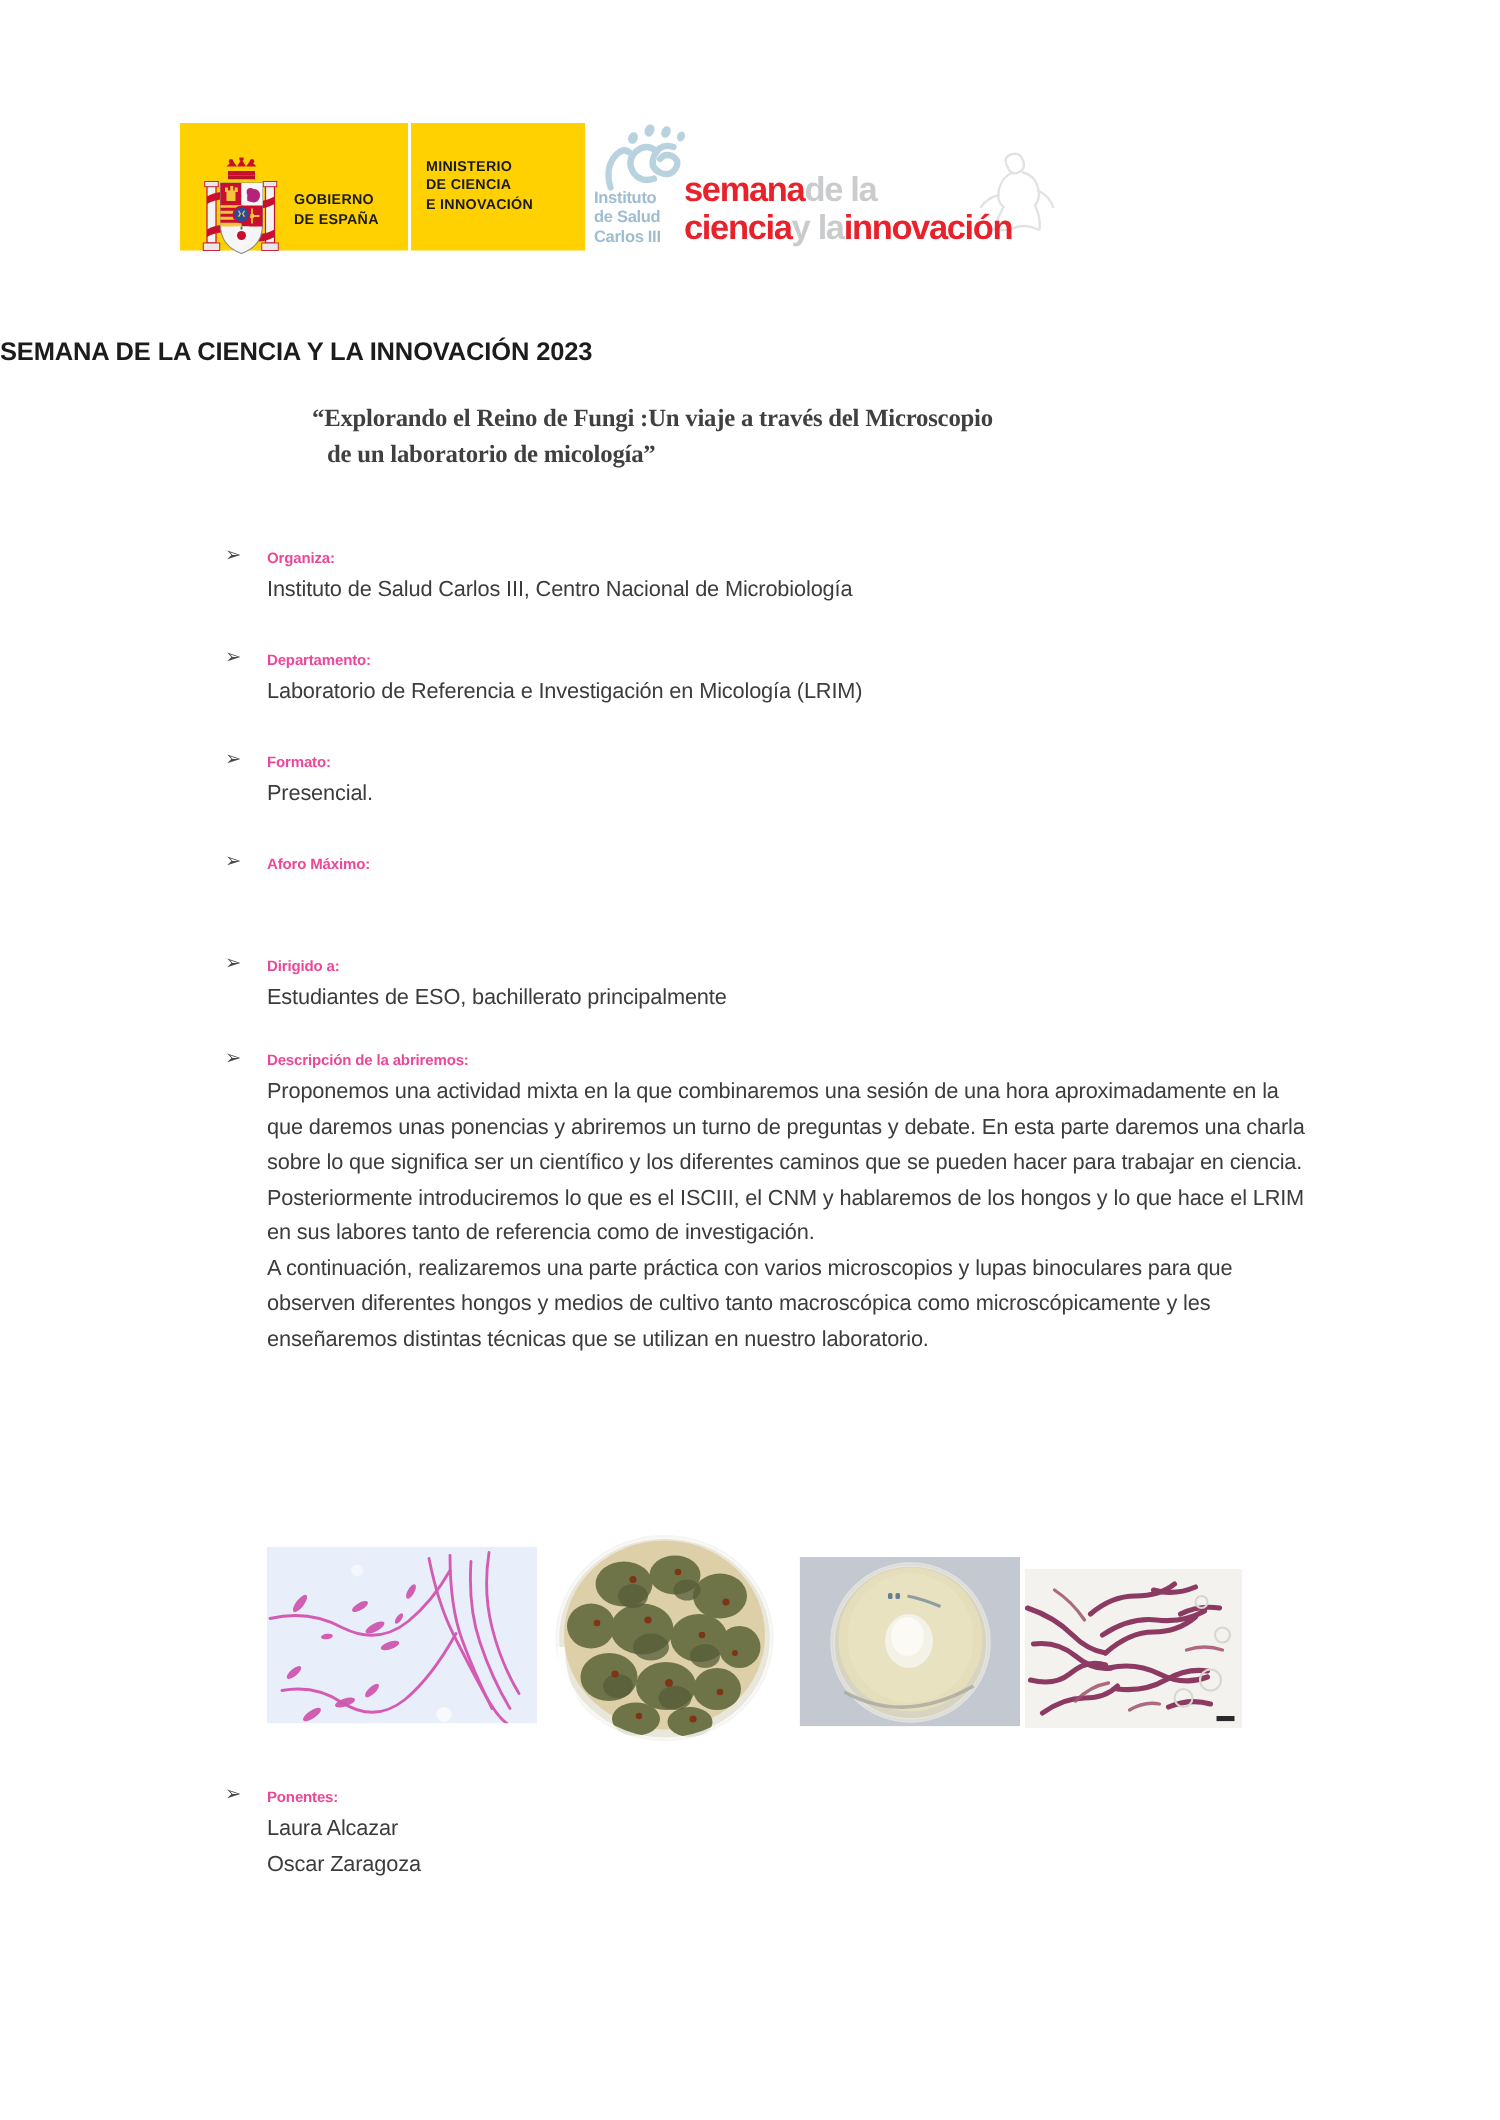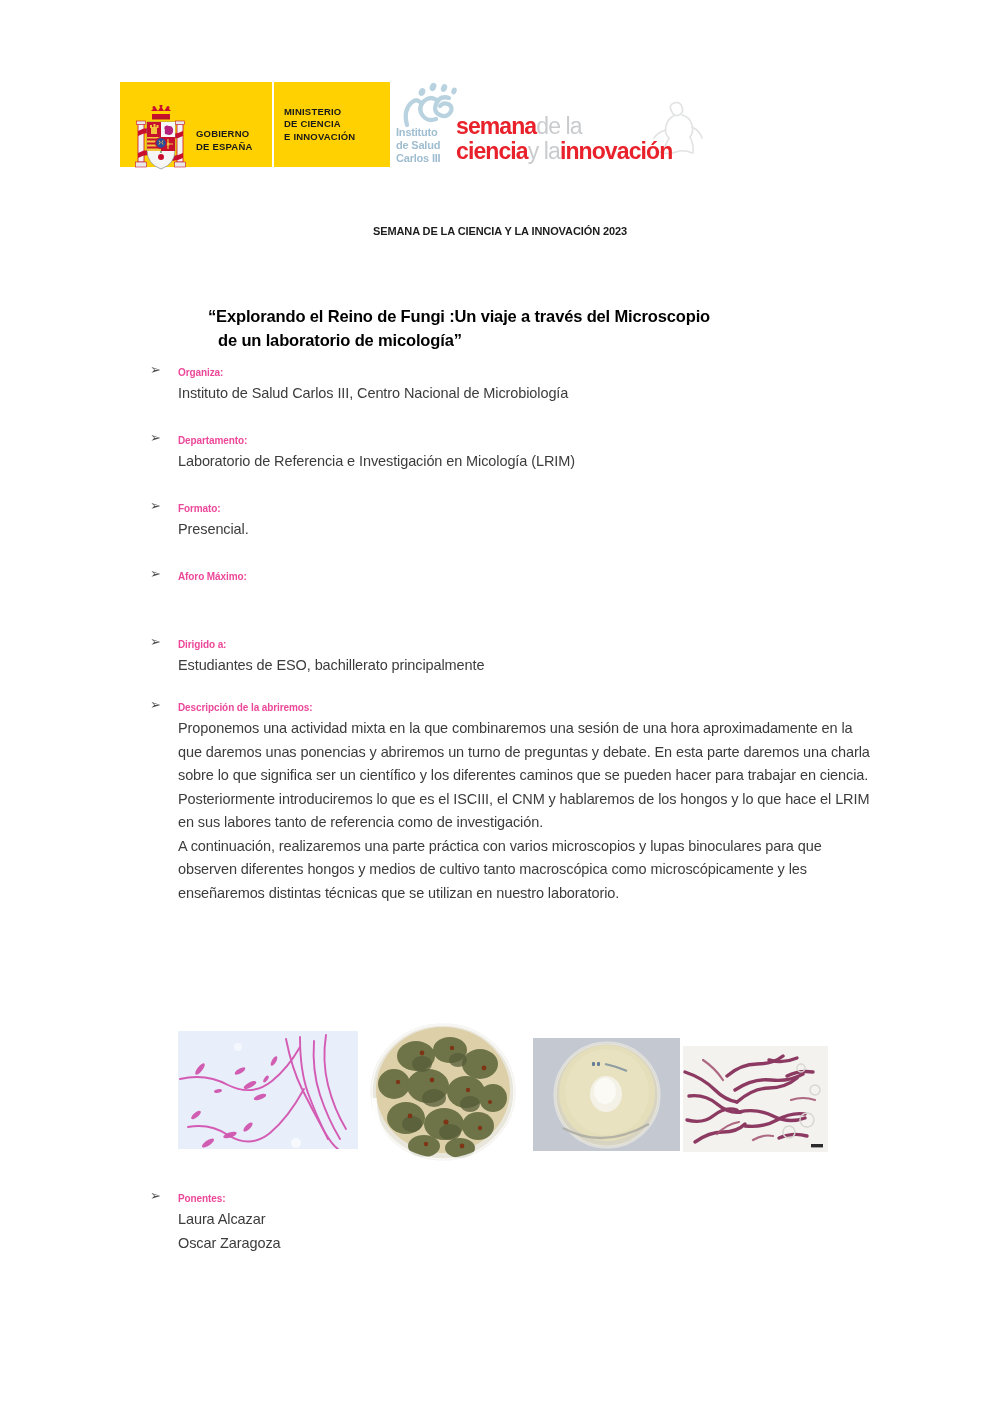--- a/index.html
+++ b/index.html
@@ -120,55 +120,54 @@
     left: 0;
     top: 6px;
     font-family: "Liberation Sans", sans-serif;
     font-weight: 700;
     font-size: 23px;
     line-height: 25px;
     letter-spacing: -0.9px;
     white-space: nowrap;
   }
   .w-red { color: #E8212B; margin-top: 26px; }
-  .w-gray { color: #C9CBCD; font-weight: 400; }
+  .w-gray { color: #C9CBCD; font-weight: 700; }
   .semana-figure {
     position: absolute;
     right: 26px;
     top: -8px;
     width: 62px;
     height: 60px;
     opacity: 0.55;
   }
 
   
   .title-main {
     position: absolute;
     left: 0;
     top: 225px;
     width: 1000px;
-    text-align: center;
-    font-size: 11px;
+    text-align: left;
+    font-size: 17px;
     font-weight: 700;
     color: #1c1c1c;
     letter-spacing: -0.1px;
     font-family: "Liberation Sans", sans-serif;
   }
   .title-sub {
     position: absolute;
     left: 208px;
     top: 267px;
     width: 660px;
     font-size: 16.5px;
     font-weight: 700;
-    color: #000000;
+    color: #404040;
     line-height: 24px;
     letter-spacing: -0.15px;
-    font-family: Liberation Sans, sans-serif;
-    margin-top: 37px;
+    font-family: Liberation Serif, serif;
   }
   .title-sub .l2 { padding-left: 10px; display: block; }
 
   
   .section {
     position: absolute;
     left: 150px;
     width: 730px;
   }
   .bullet-row {

